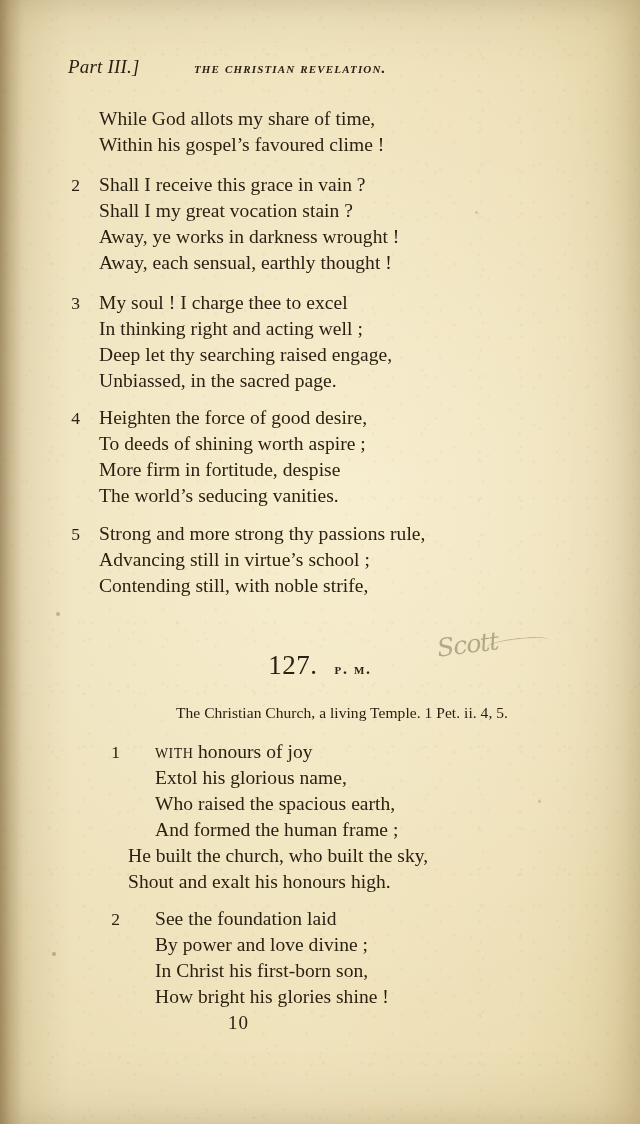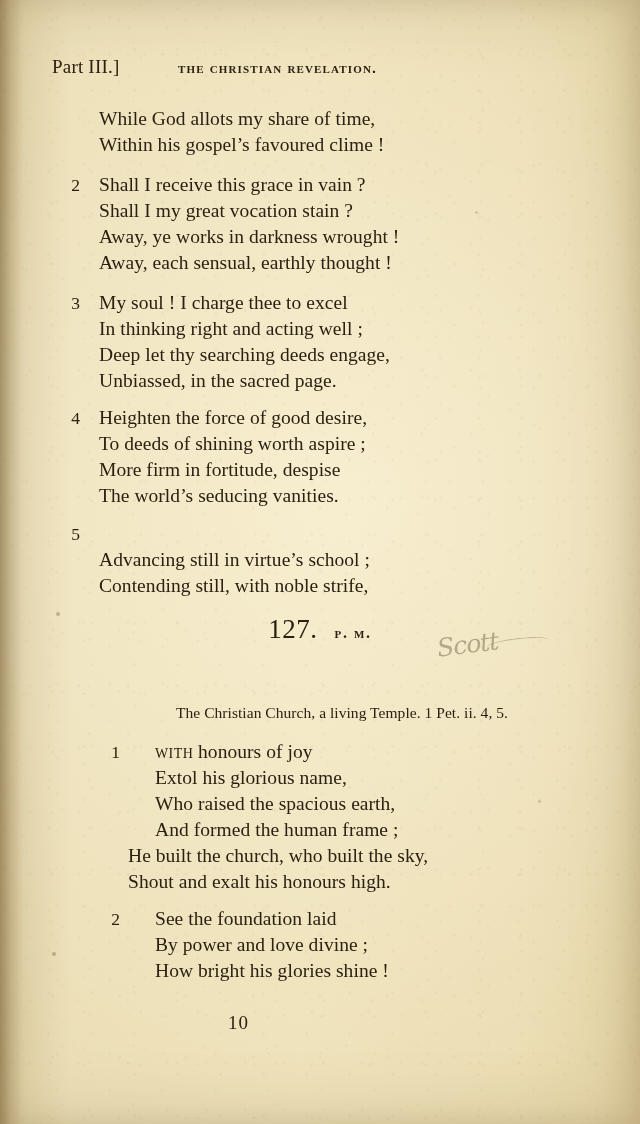--- a/index.html
+++ b/index.html
@@ -61,23 +61,24 @@
   #vignette {
     position: absolute;
     inset: 0;
     pointer-events: none;
     box-shadow: inset 0 0 70px rgba(120,96,55,.22), inset 0 0 22px rgba(120,96,55,.14);
   }
 
   
   #runhead {
     position: absolute;
-    left: 0; right: 0;
+    left: 16px; right: 0;
     top: 56px;
     height: 26px;
+    font-style: italic;
   }
   .rh-part {
     position: absolute;
     left: 52px;
     top: 0;
     font-size: 19px;
     letter-spacing: .2px;
     white-space: nowrap;
   }
   .rh-title {
@@ -120,21 +121,21 @@
 
   
   .h127 .vnum { left: 100px; width: 20px; }
   .h127 .vtext { margin-left: 155px; }
   .h127 .vline.out .vtext { margin-left: 128px; }
 
   
   #hymn-head {
     position: absolute;
     left: 0; right: 0;
-    top: 614px;
+    top: 650px;
     text-align: center;
   }
   #hymn-number {
     font-size: 27px;
     letter-spacing: .5px;
   }
   #hymn-meter {
     font-size: 16px;
     font-variant: small-caps;
     text-transform: lowercase;
@@ -241,37 +242,38 @@
     <div class="vline"><span class="vtext">Away, ye works in darkness wrought !</span></div>
     <div class="vline"><span class="vtext">Away, each sensual, earthly thought !</span></div>
   </div>
 
   <div class="stanza h126" style="top:290px">
     <div class="vline">
       <span class="vnum">3</span>
       <span class="vtext">My soul ! I charge thee to excel</span>
     </div>
     <div class="vline"><span class="vtext">In thinking right and acting well ;</span></div>
-    <div class="vline"><span class="vtext">Deep let thy searching deeds engage,</span></div>
+    <div class="vline"><span class="vtext">Deep let thy searching raised engage,</span></div>
     <div class="vline"><span class="vtext">Unbiassed, in the sacred page.</span></div>
   </div>
 
   <div class="stanza h126" style="top:405px">
     <div class="vline">
       <span class="vnum">4</span>
       <span class="vtext">Heighten the force of good desire,</span>
     </div>
     <div class="vline"><span class="vtext">To deeds of shining worth aspire ;</span></div>
     <div class="vline"><span class="vtext">More firm in fortitude, despise</span></div>
     <div class="vline"><span class="vtext">The world’s seducing vanities.</span></div>
   </div>
 
   <div class="stanza h126" style="top:521px">
     <div class="vline">
       <span class="vnum">5</span>
+      <span class="vtext">Strong and more strong thy passions rule,</span>
     </div>
     <div class="vline"><span class="vtext">Advancing still in virtue’s school ;</span></div>
     <div class="vline"><span class="vtext">Contending still, with noble strife,</span></div>
   </div>
 
   <div id="annotation">Scott</div>
   <div id="annotation-tail"></div>
 
   <div id="hymn-head">
     <span id="hymn-number">127.</span><span id="hymn-meter">P. M.</span>
@@ -289,19 +291,20 @@
     <div class="vline out"><span class="vtext">He built the church, who built the sky,</span></div>
     <div class="vline out"><span class="vtext">Shout and exalt his honours high.</span></div>
   </div>
 
   <div class="stanza h127" style="top:906px">
     <div class="vline">
       <span class="vnum">2</span>
       <span class="vtext">See the foundation laid</span>
     </div>
     <div class="vline"><span class="vtext">By power and love divine ;</span></div>
+    <div class="vline"><span class="vtext">In Christ his first-born son,</span></div>
     <div class="vline"><span class="vtext">How bright his glories shine !</span></div>
   </div>
 
   <div id="signature">10</div>
 
   <div id="vignette"></div>
 </div>
 
 </body></html>

